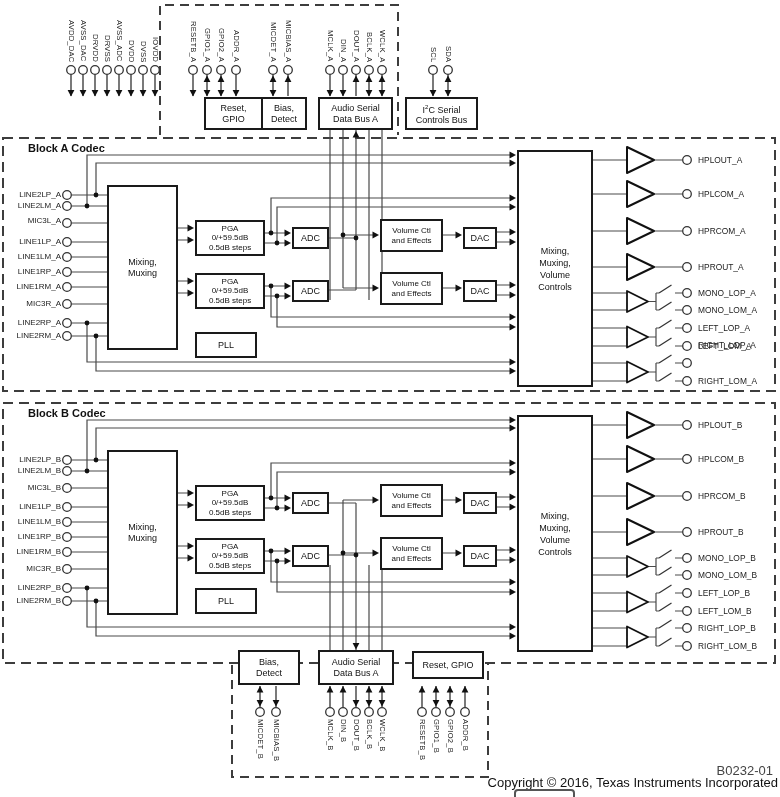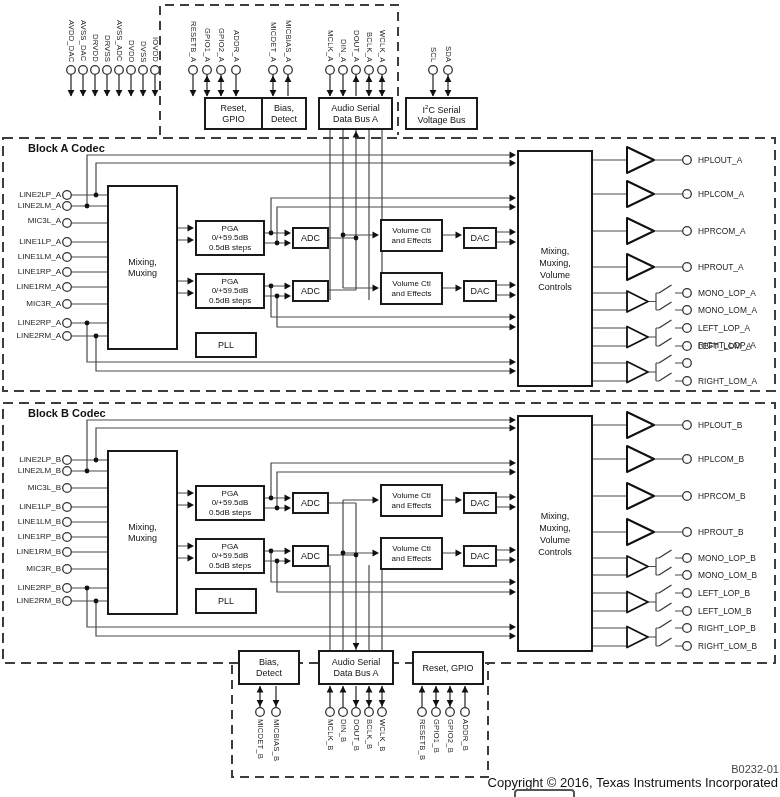--- a/index.html
+++ b/index.html
@@ -11,21 +11,21 @@
        text-align:center;font-size:9px;line-height:10.5px;color:#111;}
   .box.small{font-size:8px;line-height:9.5px;}
   .box.big{line-height:12px;}
   .vt{position:absolute;z-index:2;bottom:735px;writing-mode:vertical-rl;white-space:nowrap;
       font-size:7.6px;line-height:10px;width:10px;color:#222;letter-spacing:.2px;}
   .vb{position:absolute;z-index:2;top:719px;writing-mode:vertical-rl;white-space:nowrap;
       font-size:7.6px;line-height:10px;width:10px;color:#222;letter-spacing:.2px;}
   .ll{position:absolute;z-index:2;right:719px;font-size:8px;line-height:10px;white-space:nowrap;color:#222;}
   .rl{position:absolute;z-index:2;left:698px;font-size:8.4px;line-height:10px;white-space:nowrap;color:#222;}
   .btitle{position:absolute;z-index:2;font-weight:bold;font-size:11px;color:#111;padding-left:16px;}
-  .foot-id{position:absolute;z-index:2;right:1px;top:763px;font-size:11px;color:#444;}
+  .foot-id{position:absolute;z-index:2;right:7px;top:763px;font-size:13px;color:#444;}
   .foot-cr{position:absolute;z-index:2;right:2px;top:775px;font-size:13px;color:#111;}
   .chip{position:absolute;z-index:3;left:514px;top:789px;width:57px;height:14px;
         border:2px solid #555;border-radius:4px;background:#fff;}
   sup{font-size:6px;}
 </style>
 </head>
 <body>
 
 <div id="stage">
 
@@ -338,21 +338,21 @@
 <div class="box" style="left:261px;top:97px;width:46px;height:33px;">
   <span>Bias,</span>
   <span>Detect</span>
 </div>
 <div class="box" style="left:318px;top:97px;width:75px;height:33px;">
   <span>Audio Serial</span>
   <span>Data Bus A</span>
 </div>
 <div class="box" style="left:405px;top:97px;width:73px;height:33px;">
   <span><span>I</span><sup>2</sup><span>C Serial</span></span>
-  <span>Voltage Bus</span>
+  <span>Controls Bus</span>
 </div>
 
 <div class="vt" style="left:66px">AVDD_DAC</div>
 <div class="vt" style="left:78px">AVSS_DAC</div>
 <div class="vt" style="left:90px">DRVDD</div>
 <div class="vt" style="left:102px">DRVSS</div>
 <div class="vt" style="left:114px">AVSS_ADC</div>
 <div class="vt" style="left:126px">DVDD</div>
 <div class="vt" style="left:138px">DVSS</div>
 <div class="vt" style="left:150px">IOVDD</div>
@@ -505,21 +505,21 @@
 <div class="rl" style="top:641px">RIGHT_LOM_B</div>
 
 <div class="box" style="left:238px;top:650px;width:62px;height:35px;">
   <span>Bias,</span>
   <span>Detect</span>
 </div>
 <div class="box" style="left:318px;top:650px;width:76px;height:35px;">
   <span>Audio Serial</span>
   <span>Data Bus A</span>
 </div>
-<div class="box" style="left:412px;top:651px;width:72px;height:34px;">
+<div class="box" style="left:412px;top:651px;width:72px;height:28px;">
   <span>Reset, GPIO</span>
 </div>
 
 <div class="vb" style="left:255px">MICDET_B</div>
 <div class="vb" style="left:271px">MICBIAS_B</div>
 <div class="vb" style="left:325px">MCLK_B</div>
 <div class="vb" style="left:338px">DIN_B</div>
 <div class="vb" style="left:351px">DOUT_B</div>
 <div class="vb" style="left:364px">BCLK_B</div>
 <div class="vb" style="left:377px">WCLK_B</div>

